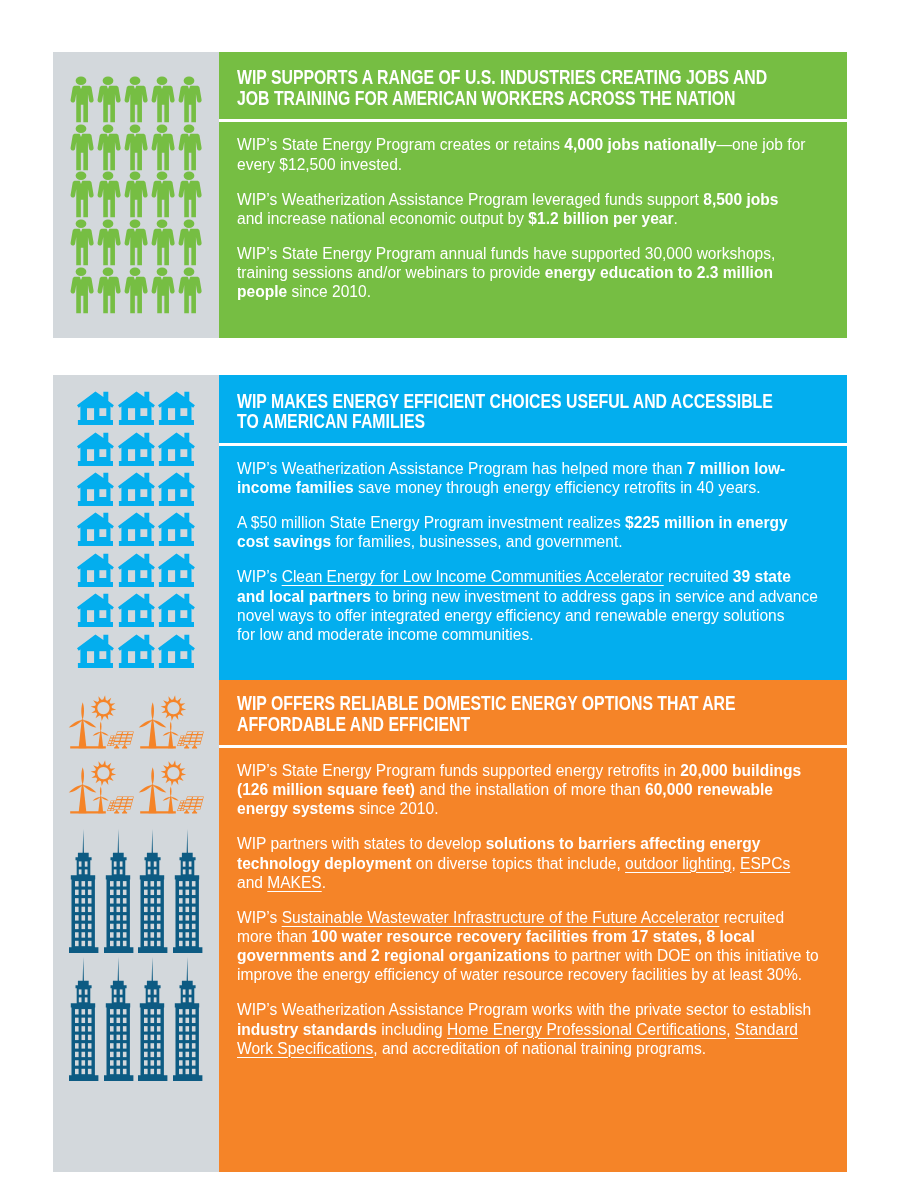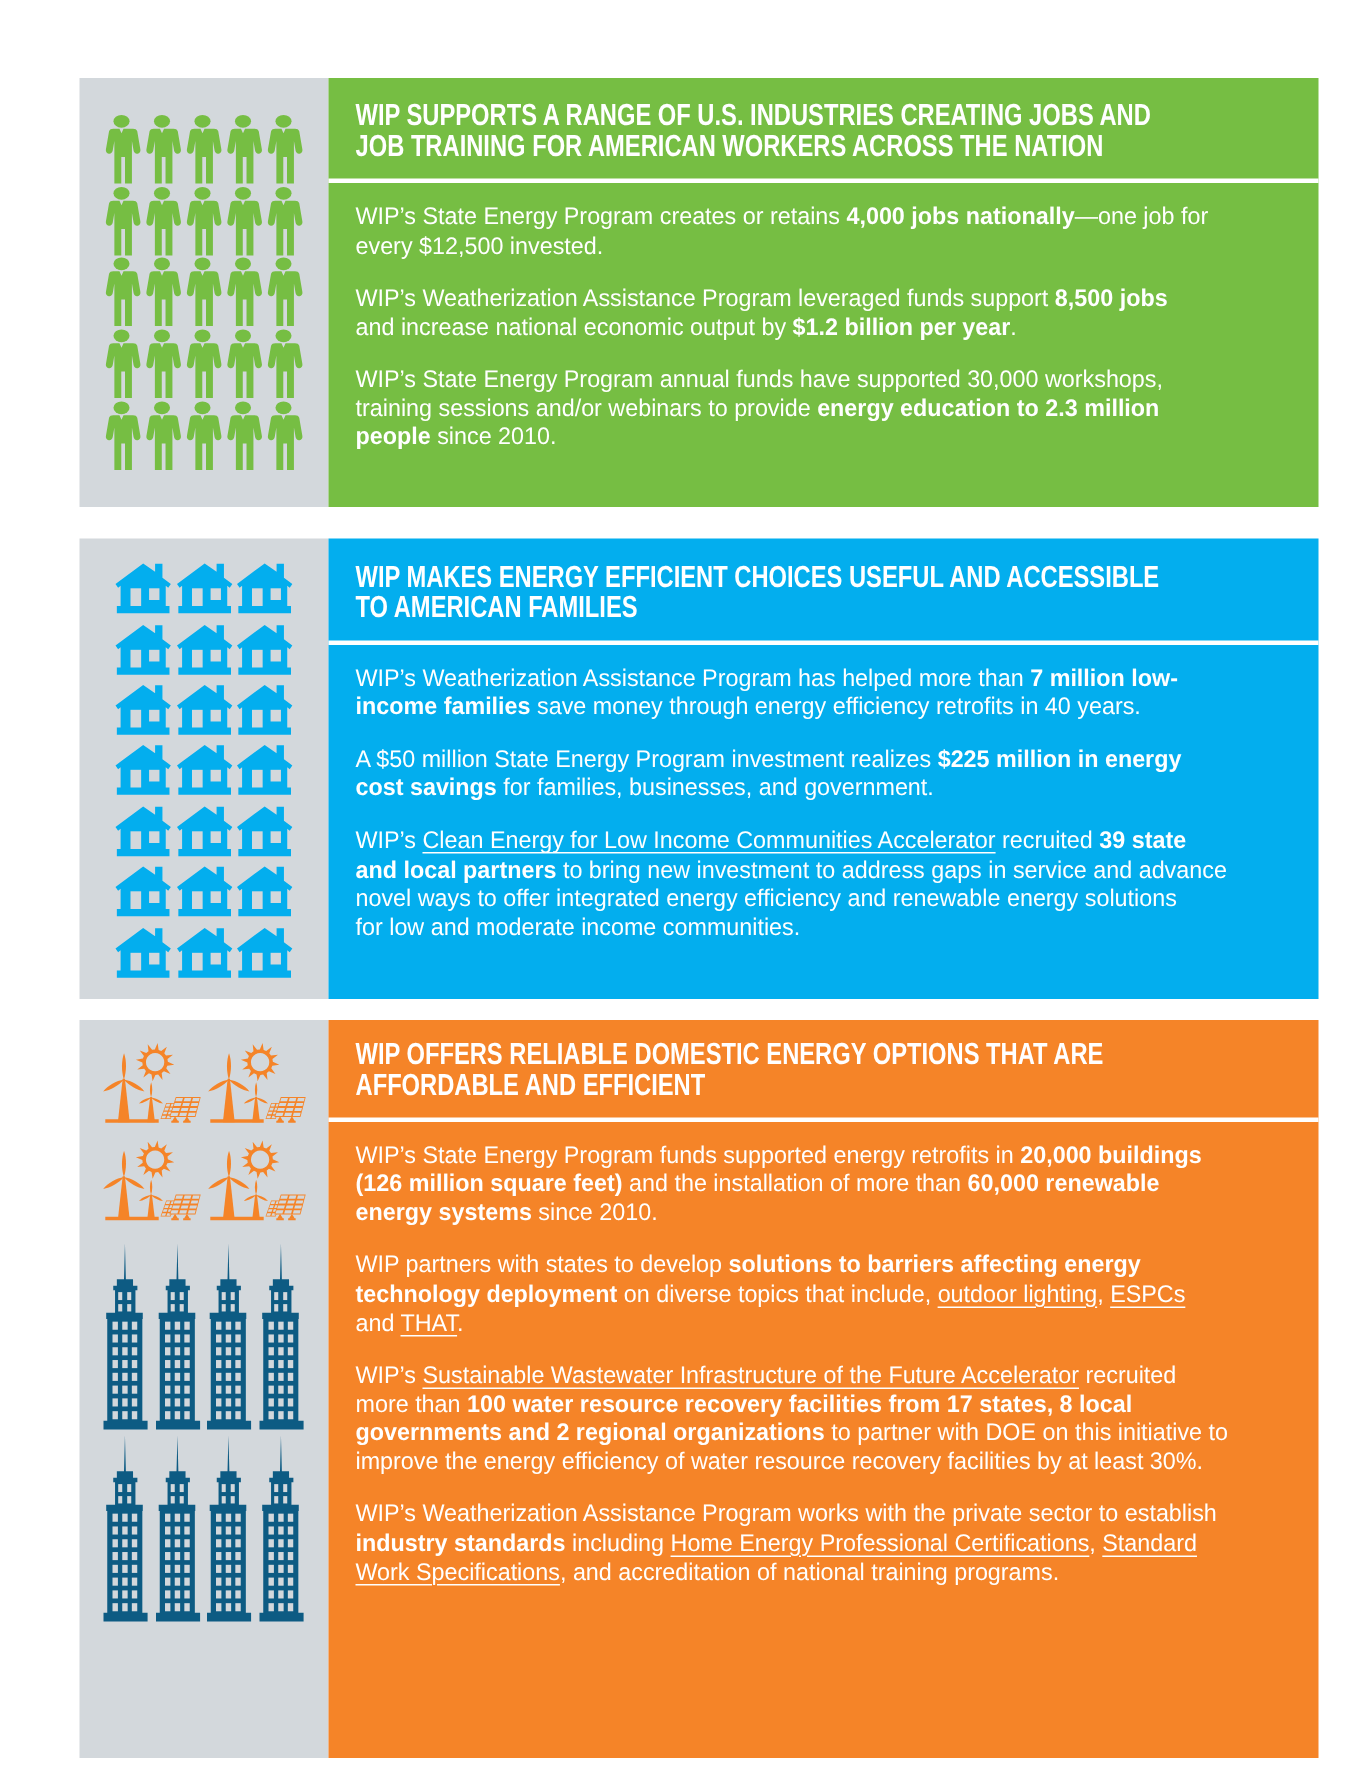--- a/index.html
+++ b/index.html
@@ -1,19 +1,19 @@
 <!DOCTYPE html>
 <html><head>
 <meta charset="utf-8">
 <title>WIP Infographic</title>
 <style>
 html,body{margin:0;padding:0;}
 body{width:900px;height:1180px;background:#fff;font-family:"Liberation Sans",sans-serif;}
 .page{position:relative;width:900px;height:1180px;overflow:hidden;background:#fff;}
-.panel{position:absolute;left:53px;width:794px;padding-left:32px;}
+.panel{position:absolute;left:53px;width:794px;}
 .icons{position:absolute;left:0;top:0;width:165.5px;bottom:0;background:#d3d8dc;overflow:hidden;}
 .content{position:absolute;left:165.5px;top:0;right:0;bottom:0;color:#fff;}
 .head{position:absolute;left:18.5px;width:690px;transform:scaleX(0.7799);transform-origin:0 0;}
 .head h2{margin:0;font-size:20.3px;line-height:20.6px;font-weight:bold;}
 .rule{position:absolute;left:0;right:0;height:3.5px;background:#fff;}
 .body{position:absolute;left:18.5px;transform:scaleX(0.9720);transform-origin:0 0;}
 .body p{margin:0 0 15.8px 0;font-size:16px;line-height:19.2px;}
 .body p:last-child{margin-bottom:0;}
 .body b{font-weight:bold;}
 .body u{text-decoration:underline;text-underline-offset:2.5px;text-decoration-thickness:1px;}
@@ -139,21 +139,21 @@
           <h2>WIP SUPPORTS A RANGE OF U.S. INDUSTRIES CREATING JOBS AND JOB TRAINING FOR AMERICAN WORKERS ACROSS THE NATION</h2>
         </div>
       <div class="rule" style="top:66.5px;"></div>
       <div class="body" style="top:83.3px;">
         <p style="width:586px"><span>WIP’s State Energy Program creates or retains </span><b>4,000 jobs nationally</b><span>—one job for every $12,500 invested.</span></p>
         <p style="width:586px"><span>WIP’s Weatherization Assistance Program leveraged funds support </span><b>8,500 jobs</b><span> and increase national economic output by </span><b>$1.2 billion per year</b><span>.</span></p>
         <p style="width:586px"><span>WIP’s State Energy Program annual funds have supported 30,000 workshops, training sessions and/or webinars to provide </span><b>energy education to 2.3 million people</b><span> since 2010.</span></p>
       </div>
     </div>
   </div>
-  <div class="panel" style="top:359px;height:307px;">
+  <div class="panel" style="top:375px;height:307px;">
     <div class="icons">
         <div class="grid" style="left:23.9px;top:16.2px;grid-template-columns:repeat(3,40.7px);grid-template-rows:repeat(7,40.4px);">
           <svg class="ic-house" viewBox="0 0 36.9 34">
             <path d="M26.4.8h4.9v9.3l5.6 4.15-1.75 2.5-1.65-1.2V29h2.5v4.9H.9V29h2.5V15.55l-1.65 1.2L0 14.25 18.45.6l7.95 5.5z"></path>
             <g fill="#d3d8dc">
               <rect x="10" y="17.2" width="7.1" height="11.8"></rect>
               <rect x="22.4" y="17.2" width="6.9" height="7.8"></rect>
             </g>
           </svg>
           <svg class="ic-house" viewBox="0 0 36.9 34">
@@ -749,19 +749,19 @@
           </svg>
         </div>
       </div>
     <div class="content" style="background:#f58428;">
       <div class="head" style="top:13.1px;">
           <h2>WIP OFFERS RELIABLE DOMESTIC ENERGY OPTIONS THAT ARE AFFORDABLE AND EFFICIENT</h2>
         </div>
       <div class="rule" style="top:64.5px;"></div>
       <div class="body" style="top:80.9px;">
         <p style="width:586px"><span>WIP’s State Energy Program funds supported energy retrofits in </span><b>20,000 buildings (126 million square feet)</b><span> and the installation of more than </span><b>60,000 renewable energy systems</b><span> since 2010.</span></p>
-        <p style="width:586px"><span>WIP partners with states to develop </span><b>solutions to barriers affecting energy technology deployment</b><span> on diverse topics that include, </span><u>outdoor lighting</u><span>, </span><u>ESPCs</u><span> and </span><u>THAT</u><span>.</span></p>
+        <p style="width:586px"><span>WIP partners with states to develop </span><b>solutions to barriers affecting energy technology deployment</b><span> on diverse topics that include, </span><u>outdoor lighting</u><span>, </span><u>ESPCs</u><span> and </span><u>MAKES</u><span>.</span></p>
         <p style="width:600px"><span>WIP’s </span><u>Sustainable Wastewater Infrastructure of the Future Accelerator</u><span> recruited more than </span><b>100 water resource recovery facilities from 17 states, 8 local governments and 2 regional organizations</b><span> to partner with DOE on this initiative to improve the energy efficiency of water resource recovery facilities by at least 30%.</span></p>
         <p style="width:600px"><span>WIP’s Weatherization Assistance Program works with the private sector to establish </span><b>industry standards</b><span> including </span><u>Home Energy Professional Certifications</u><span>, </span><u>Standard Work Specifications</u><span>, and accreditation of national training programs.</span></p>
       </div>
     </div>
   </div>
 </div>
 
 </body></html>

